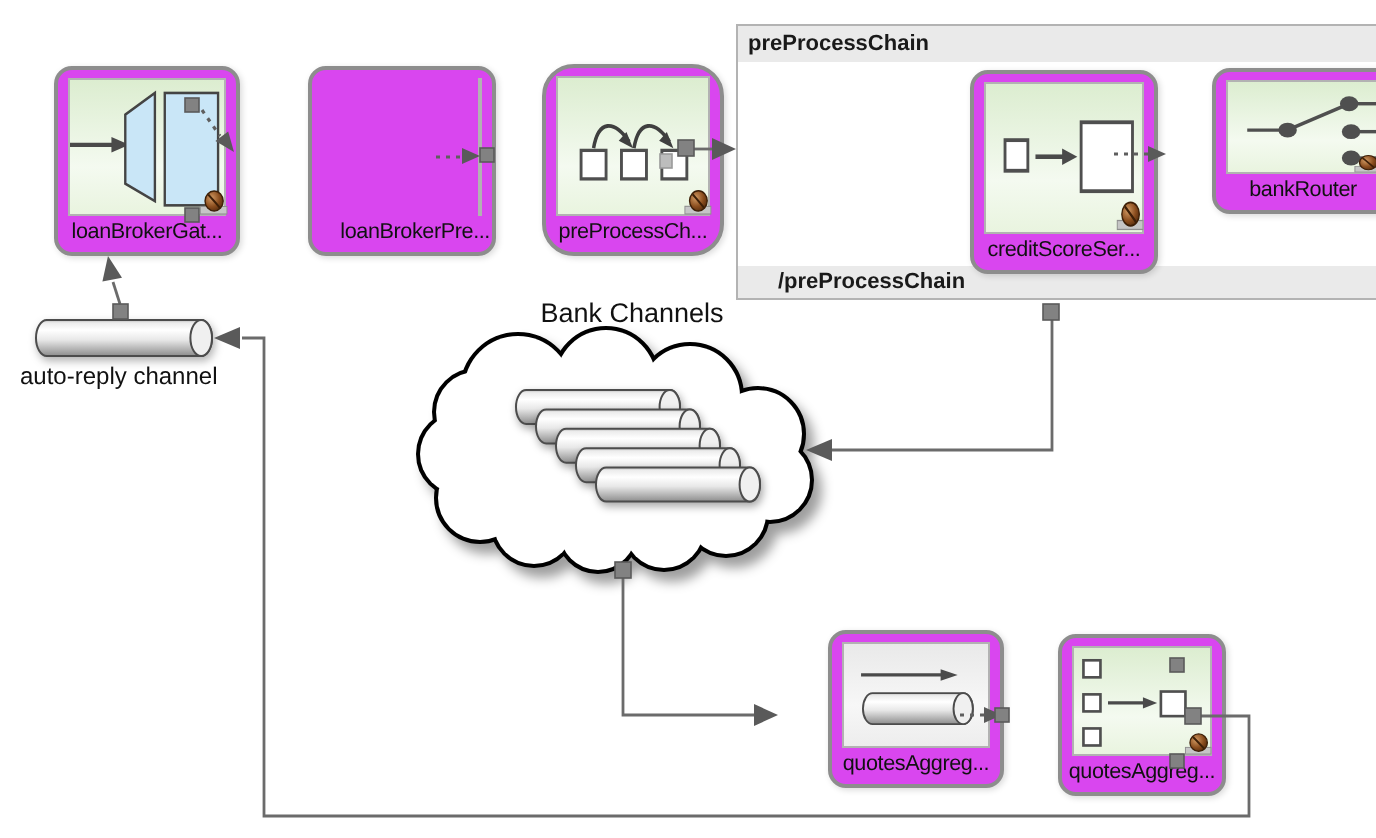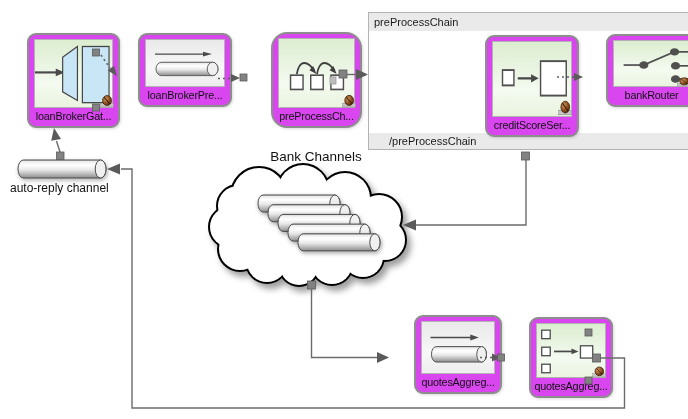--- a/index.html
+++ b/index.html
@@ -1,21 +1,21 @@
 <!DOCTYPE html>
 <html style="--node_border: #8d8d8d; --green_top: #dcedd0; --gray_top: #e9e9e9; --gateway_blue: #c9e6f7; --bean_brown: #7a431a; --connector: #666666; --band_bg: #eaeaea;"><head>
 <meta charset="utf-8">
 <style>
   html,body{margin:0;padding:0;}
   .canvas{position:relative;width:688px;height:419px;background:#fff;overflow:hidden;
     font-family:"Liberation Sans",sans-serif;}
   .container-box{position:absolute;left:368px;top:12px;width:322px;height:138px;
     border:1px solid #b3b3b3;background:#fff;box-sizing:border-box;}
   .band{position:absolute;left:0;width:100%;background:var(--band_bg,#eaeaea);
-    font-size:11px;font-weight:normal;color:#1a1a1a;box-sizing:border-box;padding-left:5px;}
+    font-size:11px;font-weight:bold;color:#1a1a1a;box-sizing:border-box;padding-left:5px;}
   .band.top{top:0;height:18px;line-height:18px;}
   .band.bottom{bottom:0;height:16px;line-height:16px;padding-left:20px;}
   .node{position:absolute;display:flex;flex-direction:column;background:#d946ef;
     border:2px solid var(--node_border,#8d8d8d);border-radius:9px;box-sizing:border-box;
     padding:4px 5px 2px 5px;box-shadow:1px 1px 3px rgba(0,0,0,0.15);z-index:5;margin-left:24px;}
   .icon-area{flex:1;border:1px solid #b2b2b2;box-sizing:border-box;position:relative;}
   .icon-area.green{background:linear-gradient(180deg,var(--green_top,#dcedd0) 0%,#f4faf0 65%,#e9f4df 100%);}
   .icon-area.gray{background:linear-gradient(180deg,var(--gray_top,#e9e9e9) 0%,#f7f7f7 60%,#ededed 100%);}
   .icon-area svg{position:absolute;left:0;top:0;width:100%;height:100%;overflow:visible;}
   .node-label{height:16px;line-height:17px;text-align:center;font-size:10.8px;color:#111;
@@ -63,21 +63,21 @@
         <line x1="0" y1="30" x2="22" y2="30" stroke="#4a4a4a" stroke-width="2"></line>
         <polygon points="30,30 21,26.4 21,33.6" fill="#4a4a4a"></polygon>
         <path d="M28,16 L43,6 L43,56 L28,48 Z" style="fill:var(--gateway_blue,#c9e6f7)" stroke="#444" stroke-width="1.2"></path>
         <rect x="48" y="6" width="27" height="52" style="fill:var(--gateway_blue,#c9e6f7)" stroke="#444" stroke-width="1.2"></rect>
         <use href="#beanSym" x="73" y="56"></use>
       </svg>
     </div>
     <div class="node-label">loanBrokerGat...</div>
   </div>
 
-  <div class="node" style="left:114px;top:33px;width:94px;height:74px;">
+  <div class="node" style="left:130px;top:33px;width:94px;height:95px;align-items:flex-end;">
     <div class="icon-area gray">
       <svg viewBox="0 0 78 62" preserveAspectRatio="none">
         <line x1="9" y1="19" x2="58" y2="19" stroke="#4a4a4a" stroke-width="1.8"></line>
         <polygon points="66,19 57,15.8 57,22.2" fill="#4a4a4a"></polygon>
         <g>
             <path d="M15.399999999999999,30 L66.6,30 A5.3999999999999995,9 0 0 1 66.6,48 L15.399999999999999,48 A5.3999999999999995,9 0 0 1 15.399999999999999,30 Z" fill="url(#cylG)" stroke="#4c4c4c" stroke-width="1"></path>
             <ellipse cx="66.6" cy="39" rx="5.3999999999999995" ry="9" fill="#f0f0f0" stroke="#4c4c4c" stroke-width="1"></ellipse>
           </g>
       </svg>
     </div>

